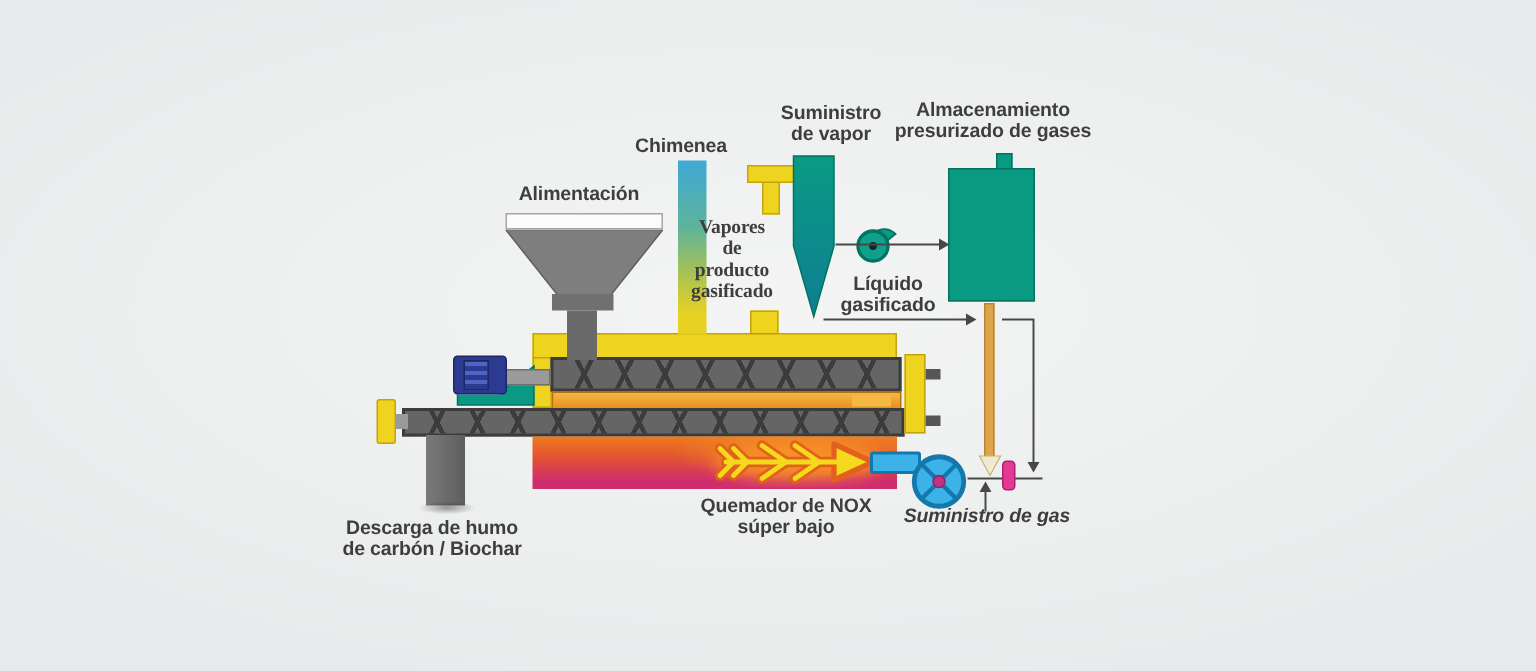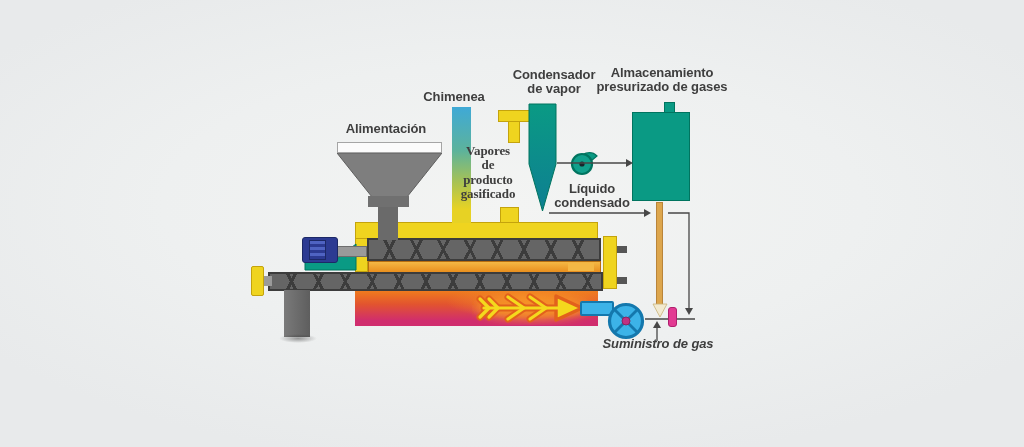--- a/index.html
+++ b/index.html
@@ -151,25 +151,29 @@
     <g fill="var(--line)" stroke="none">
       <polygon points="626,159 626,167 633,163"></polygon>
       <polygon points="644,209 644,217 651,213"></polygon>
       <polygon points="685,308 693,308 689,315"></polygon>
       <polygon points="653,328 661,328 657,321"></polygon>
     </g>
   </svg>
 
   <div class="lbl" style="left:386px;top:122px;">Alimentación</div>
   <div class="lbl" style="left:454px;top:90px;">Chimenea</div>
-  <div class="lbl" style="left:554px;top:68px;">Condensador
+  <div class="lbl" style="left:554px;top:68px;">Suministro
 de vapor</div>
   <div class="lbl" style="left:662px;top:66px;">Almacenamiento
 presurizado de gases</div>
   <div class="lbl" style="left:488px;top:144px;font-family:Liberation Serif, serif;">Vapores
 de
 producto
 gasificado</div>
   <div class="lbl" style="left:592px;top:182px;">Líquido
-condensado</div>
+gasificado</div>
+  <div class="lbl" style="left:288px;top:345px;">Descarga de humo
+de carbón / Biochar</div>
+  <div class="lbl" style="left:524px;top:330px;">Quemador de NOX
+súper bajo</div>
   <div class="lbl" style="left:658px;top:337px;font-style:italic;">Suministro de gas</div>
 
 </div>
 
 </body></html>

